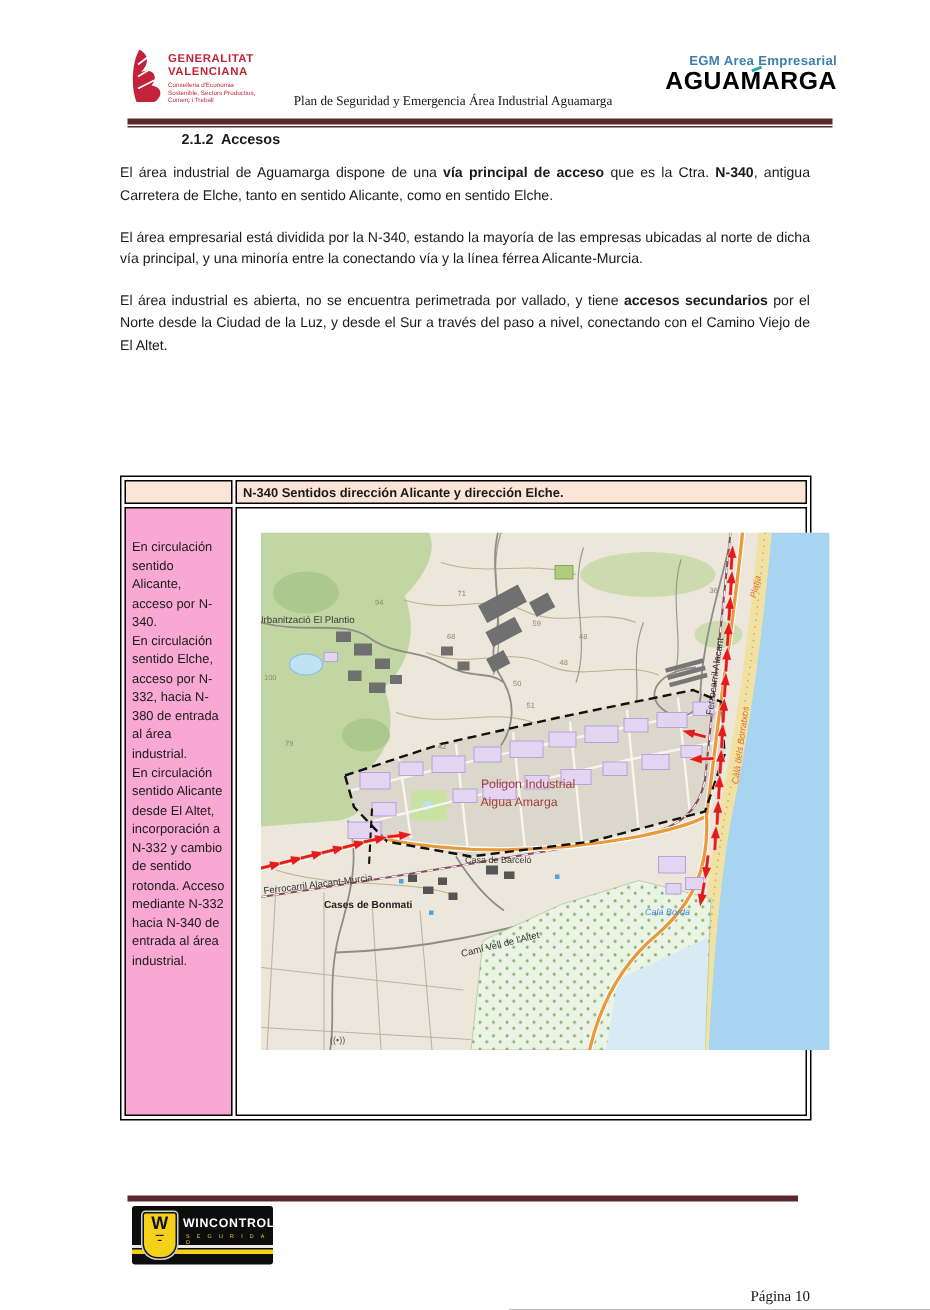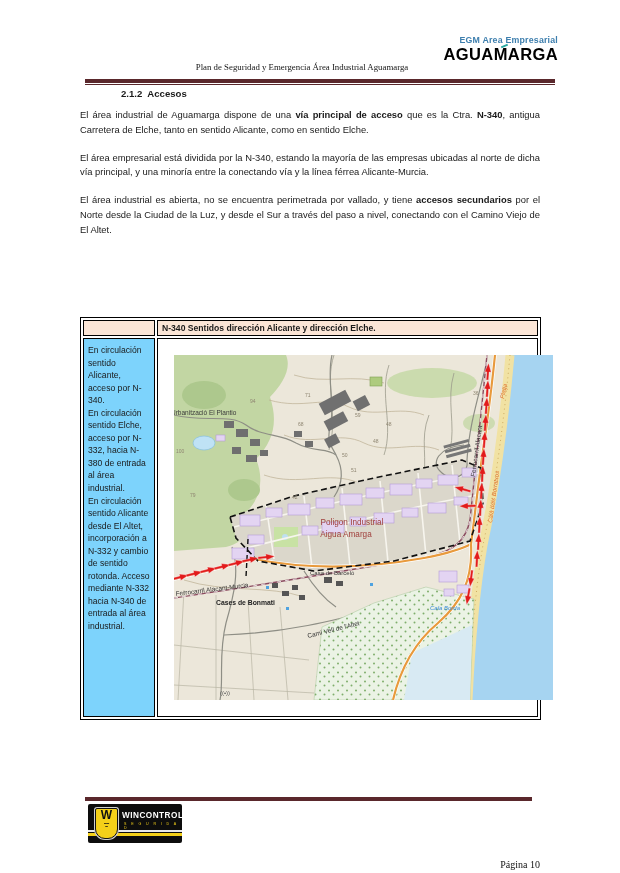--- a/index.html
+++ b/index.html
@@ -25,21 +25,21 @@
   .section-heading{position:absolute;left:121px;top:88px;font-size:9.6px;font-weight:bold;white-space:pre;}
   .paras{position:absolute;left:80px;top:108px;width:460px;}
   .paras p{margin:0 0 13px 0;font-size:9.4px;line-height:14.8px;text-align:justify;}
   .paras b{font-weight:bold;}
   
   table.access{position:absolute;left:80px;top:317px;width:461px;border-collapse:separate;border-spacing:2px;
     border:1px solid #000;table-layout:fixed;}
   table.access td{border:1px solid #000;vertical-align:top;font-size:8.6px;}
   td.hdr{background:#FBE5D6;font-weight:bold;padding:2px 4px;}
   td.hdr-small{background:#FBE5D6;padding:1px 4px;}
-  td.side{background:#7dd3fc;padding:5px 4px;height:366px;}
+  td.side{background:#f9a8d4;padding:19px 4px;height:366px;}
   td.side p{margin:0;font-size:8.6px;line-height:12.55px;}
   td.mapcell{background:#fff;padding:16px;}
   td.mapcell svg{display:block;}
   .r1{height:28px;} .r2{height:12px;}
   
   .footer-rule{position:absolute;left:85px;top:797px;width:447px;height:4px;background:#5A282C;}
   .wincontrol{position:absolute;left:88px;top:804px;width:94px;height:39px;background:#0d0d0d;border-radius:2px;}
   .win-stripe-w{position:absolute;left:0;top:26px;width:100%;height:1.6px;background:#e9e9e9;}
   .win-stripe-y{position:absolute;left:0;top:29px;width:100%;height:3.2px;background:#F4D019;}
   .win-shield{position:absolute;left:7px;top:4px;width:21px;height:29px;background:#F4D019;border:1.6px solid #111;
@@ -50,20 +50,37 @@
   .win-sub{position:absolute;left:36px;top:18px;color:#F4D019;font-size:3.6px;letter-spacing:1.9px;}
   .page-number{position:absolute;right:80px;top:829px;font-family:Liberation Serif, serif;font-size:10px;color:#111;margin-top:30px;}
   
   svg text{font-family:"Liberation Sans",sans-serif;}
 </style>
 </head>
 <body>
 
 <div class="page">
 
+  <div class="gva-logo">
+    <svg width="22" height="36" viewBox="0 0 22 36">
+      <path d="M7,0 C14,4 13,10 8,15 C16,12 20,18 15,24 C22,25 23,31 17,35 L5,35 C1,25 2,8 7,0 Z" fill="#C2233B"></path>
+      <path d="M6,10 L14,4 M6,18 L16,12 M6,26 L18,20" stroke="#fff" stroke-width="1.2" fill="none"></path>
+    </svg>
+    <div class="gva-text">
+      <div class="gva-name">
+        <div>GENERALITAT</div>
+        <div>VALENCIANA</div>
+      </div>
+      <div class="gva-dept">
+        <div>Conselleria d'Economia</div>
+        <div>Sostenible, Sectors Productius,</div>
+        <div>Comerç i Treball</div>
+      </div>
+    </div>
+  </div>
 
   <div class="doc-title">Plan de Seguridad y Emergencia Área Industrial Aguamarga</div>
 
   <div class="egm-logo">
     <div class="egm-line1">EGM Area Empresarial</div>
     <div class="egm-line2">
       <span>AGUAMARGA</span>
       <span class="egm-accent"></span>
     </div>
   </div>

